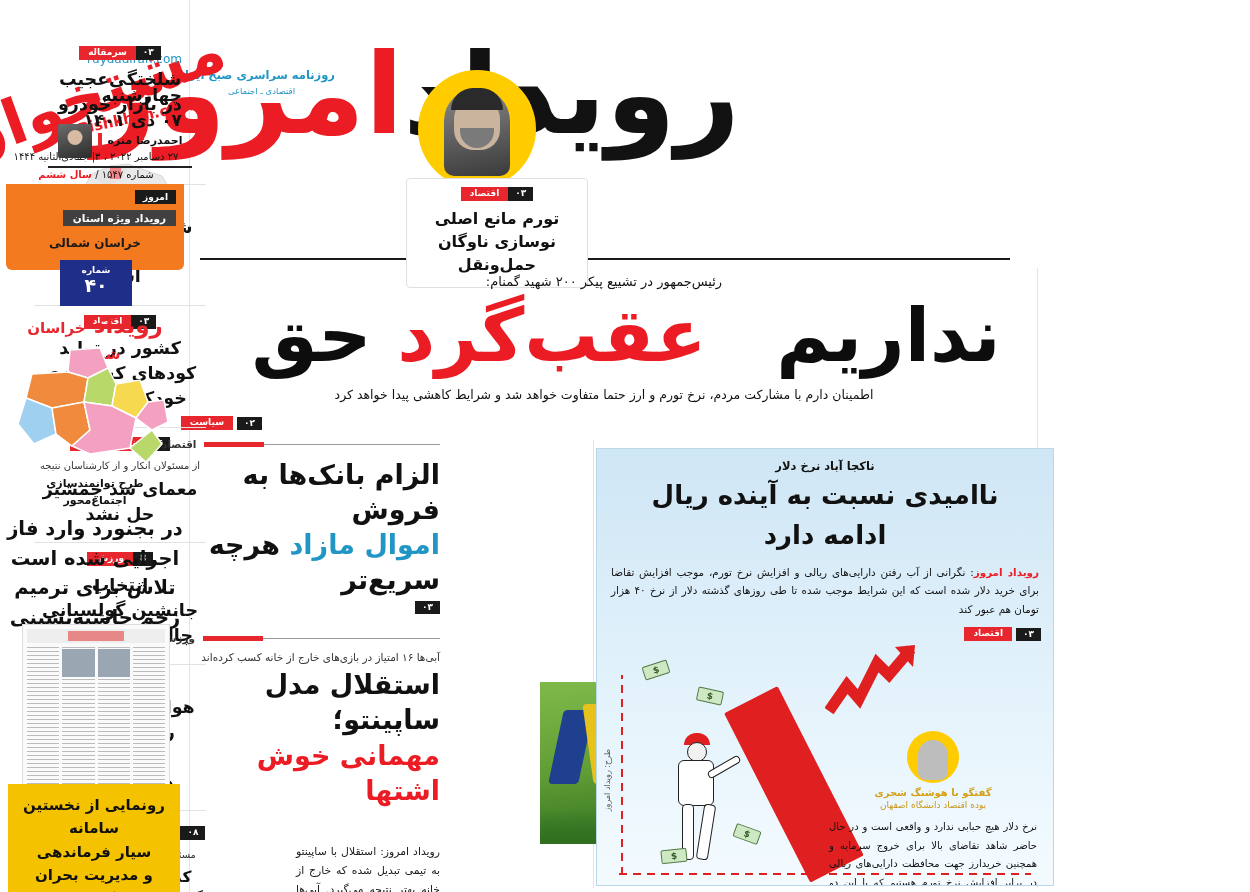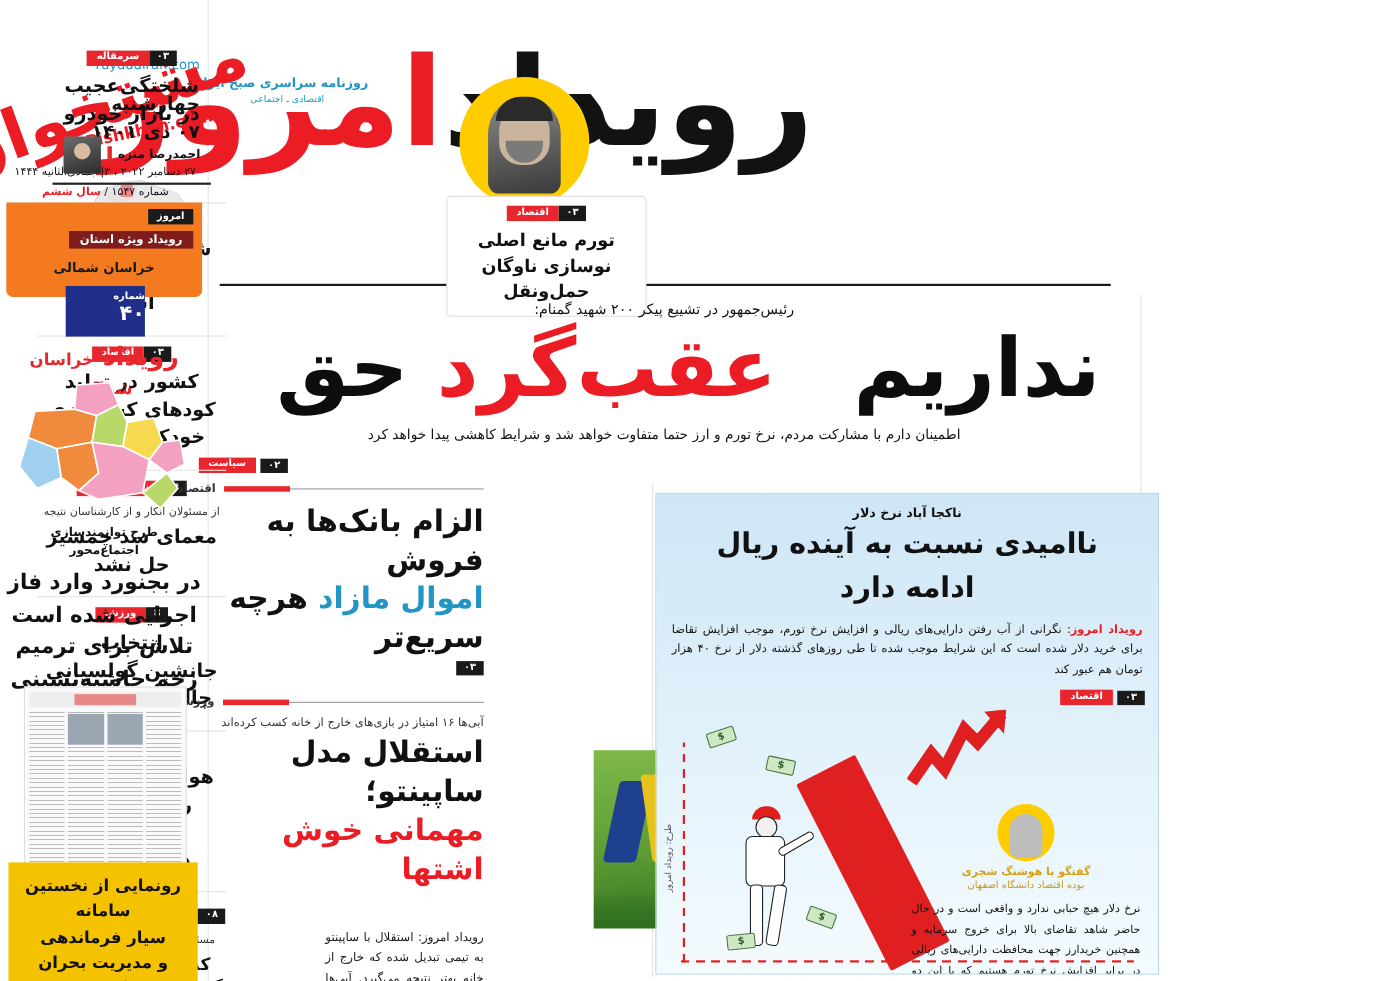--- a/index.html
+++ b/index.html
@@ -271,30 +271,30 @@
   .rightrail { position:absolute; right:1066px; top:184px; width:178px; height:700px; }
   .rr-orange {
     position:relative; width:178px; height:86px;
     background:#f47a20; border-radius:0 0 6px 6px; overflow:hidden;
   }
   .rr-orange .today {
     position:absolute; right:8px; top:6px; background:#1a1a1a; color:#fff;
     font-size:9px; font-weight:bold; padding:2px 8px;
   }
   .rr-orange .l1 {
-    position:absolute; right:8px; top:26px; background:#7f1d1d; color:#fff;
+    position:absolute; right:8px; top:26px; background:#404040; color:#fff;
     font-size:10.5px; font-weight:bold; padding:2px 10px;
   }
   .rr-orange .l2 {
     position:absolute; right:0; left:0; top:52px; text-align:center;
     font-size:12px; font-weight:bold; color:#1a1a1a;
   }
   .rr-badge {
     position:absolute; right:52px; top:76px; width:72px; height:46px;
-    background:#1f2e88; color:#fff; padding-top:5px;
+    background:#1f2e88; color:#fff; text-align:center; padding-top:5px;
   }
   .rr-badge .s { font-size:9px; font-weight:bold; }
   .rr-badge .n { font-size:19px; font-weight:bold; line-height:1.1; }
   .rr-logo {
     position:absolute; right:0; left:0; top:128px; text-align:center;
     font-size:23px; font-weight:bold; color:#e8262e; letter-spacing:-1px;
   }
   .rr-logo .sm { font-size:15px; }
   .provmap { position:absolute; right:6px; top:160px; width:166px; height:126px; }
   .rr-kicker {

